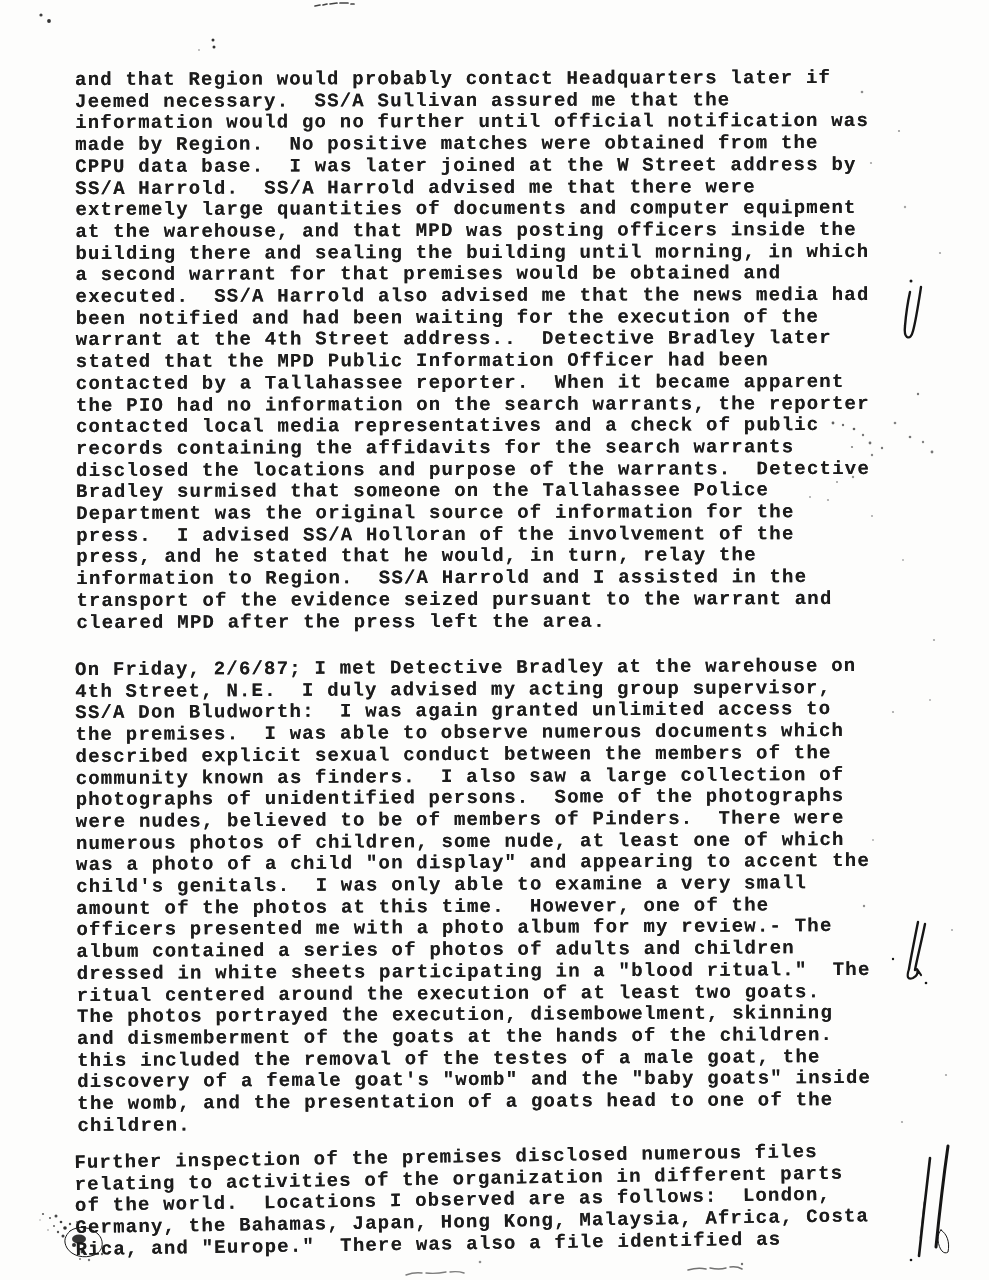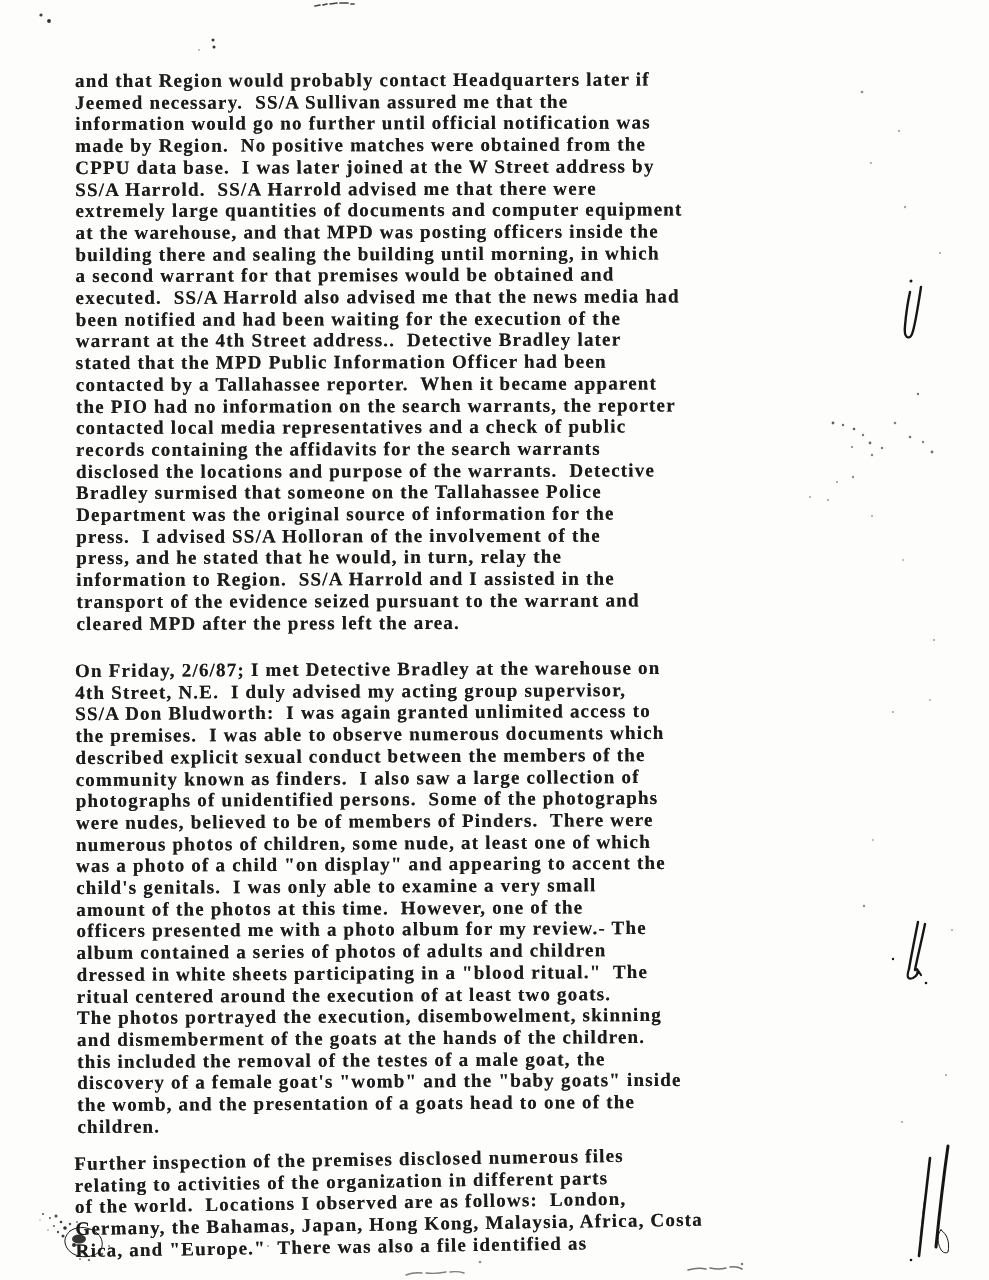--- a/index.html
+++ b/index.html
@@ -1,21 +1,21 @@
 <!DOCTYPE html>
 <html><head>
 <meta charset="utf-8">
 <style>
   html,body{margin:0;padding:0;background:#d9d9d9;}
   .page{
     position:relative;
     width:989px;height:1280px;
     background:#fdfdfc;
     overflow:hidden;
-    font-family:Liberation Serif, serif;
+    font-family:Liberation Mono, monospace;
   }
   .para{
     position:absolute;
     left:75px;
     white-space:pre;
     font-weight:700;
     font-size:19px;
     line-height:21.7px;
     letter-spacing:1.2px;
     color:#1c1c1c;

